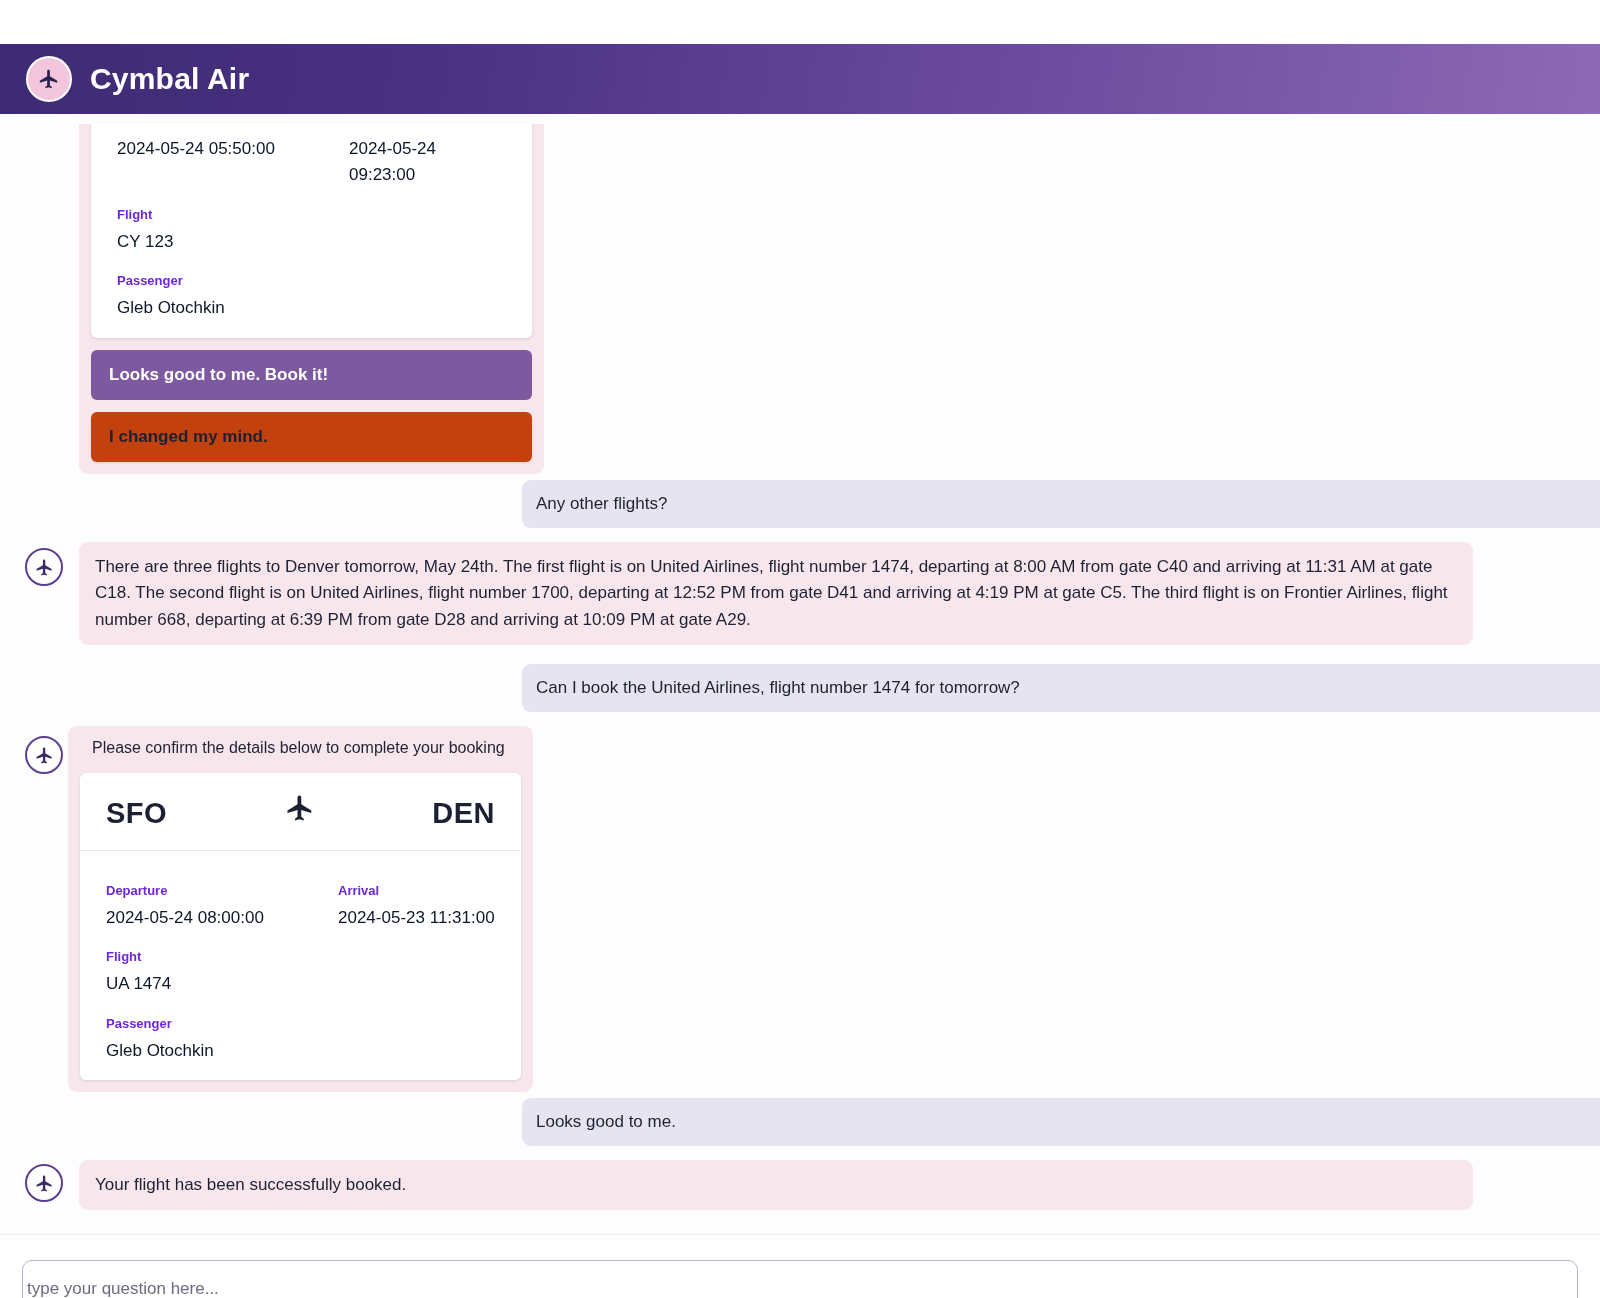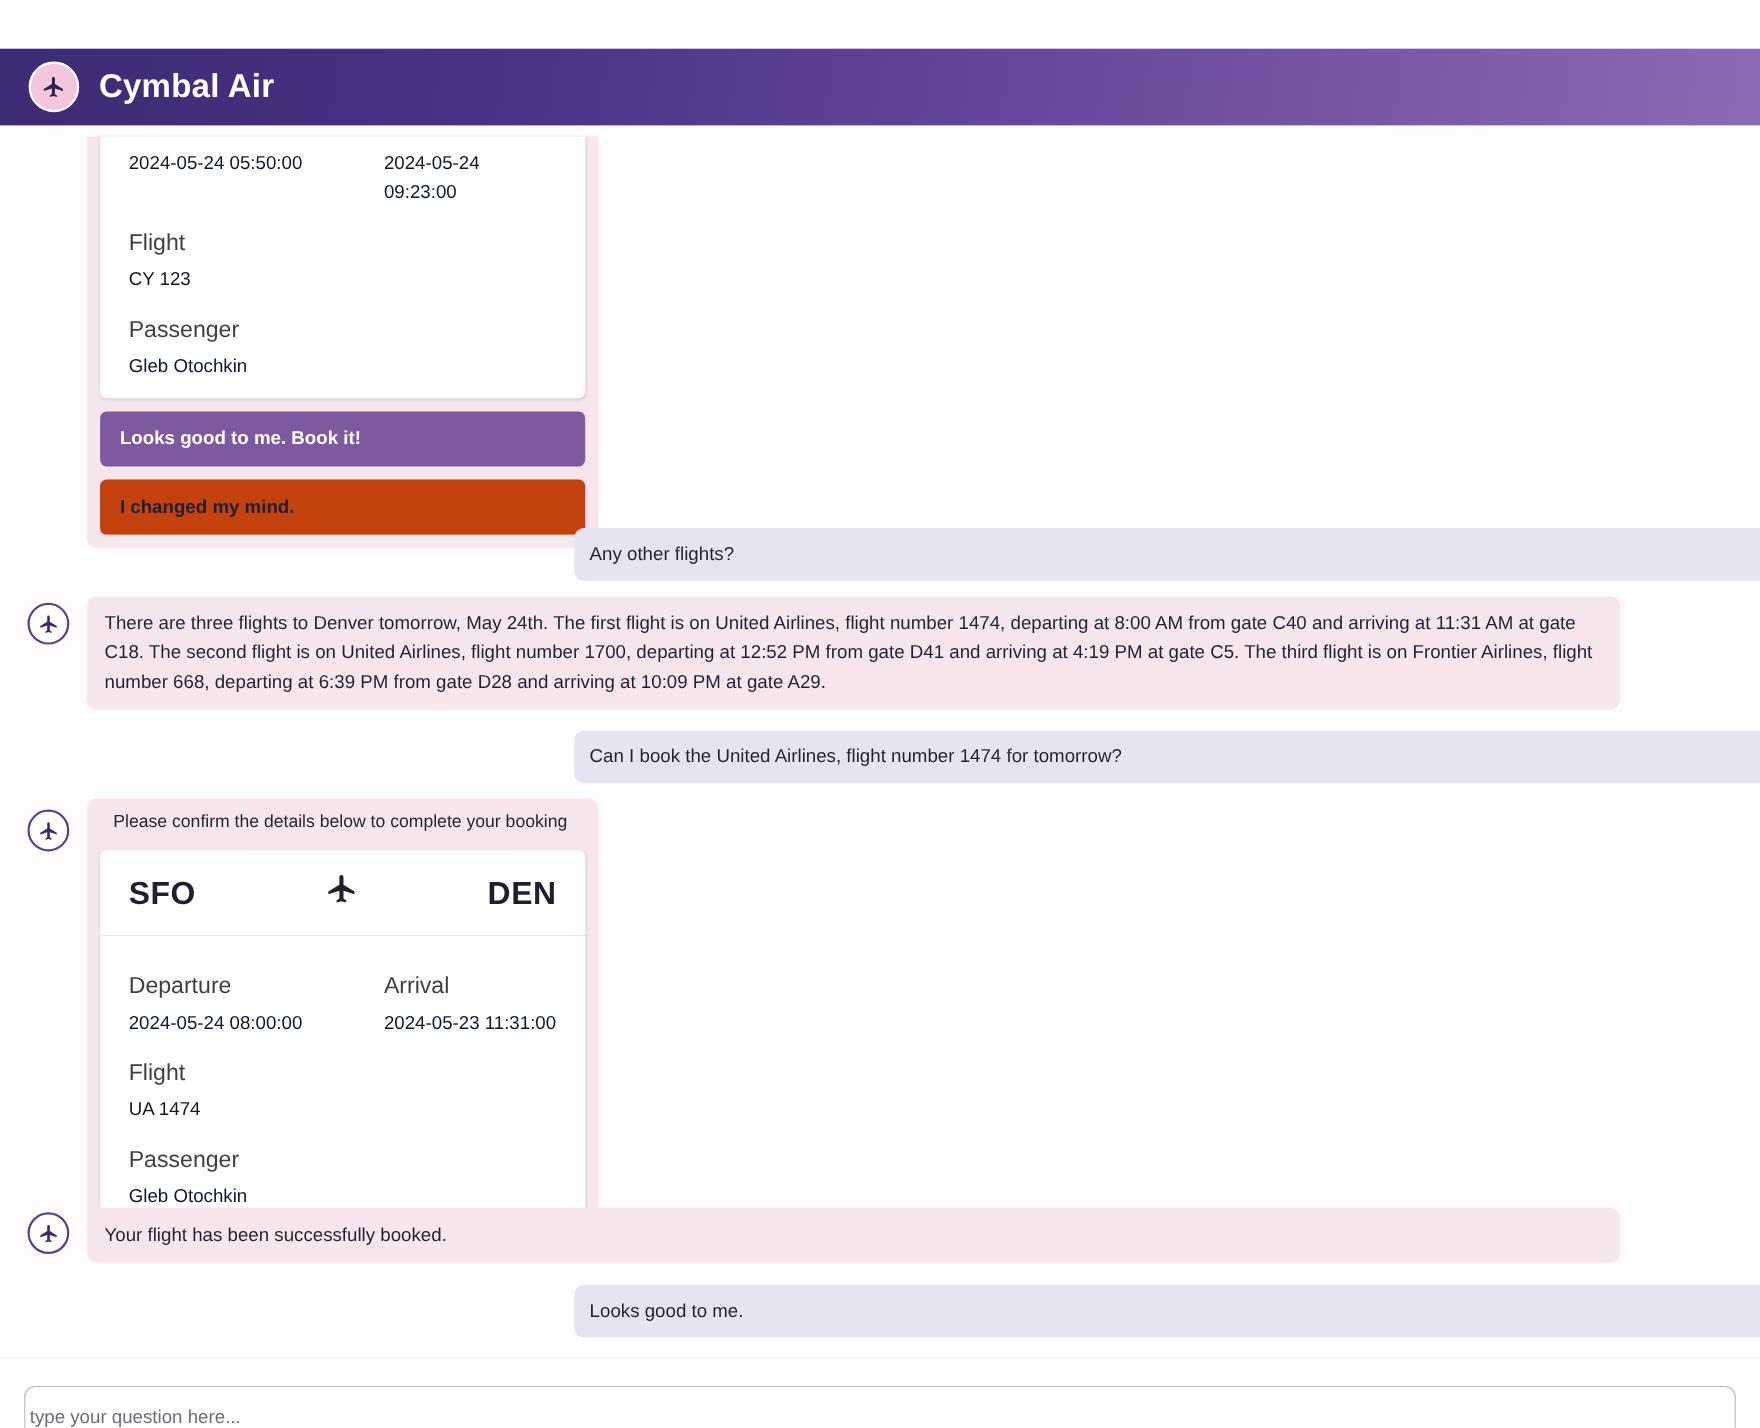--- a/index.html
+++ b/index.html
@@ -123,23 +123,23 @@
     letter-spacing: 0.5px;
   }
   .ticket-plane { font-size: 28px; color: #1d2033; }
   .ticket-grid {
     display: grid;
     grid-template-columns: 232px auto;
     padding: 16px 26px 0 26px;
     row-gap: 2px;
   }
   .fld-label {
-    font-size: 21px;
-    font-weight: normal;
-    color: #404040;
+    font-size: 13px;
+    font-weight: bold;
+    color: #6d28d9;
     padding-top: 14px;
   }
   .fld-value {
     font-size: 17px;
     color: #0f172a;
     padding-top: 2px;
   }
   .full { grid-column: 1 / span 2; }
 
   
@@ -256,21 +256,21 @@
     <div class="row" style="height:62px;">
       <div class="user-bubble" style="top:0;">Can I book the United Airlines, flight number 1474 for tomorrow?</div>
     </div>
 
     <div class="row" style="height:372px;">
       <div class="avatar" style="top:10px;">
         <svg width="19" height="19" viewBox="0 0 24 24" fill="currentColor" aria-hidden="true">
           <path d="M21 16v-2l-8-5V3.5a1.5 1.5 0 0 0-3 0V9l-8 5v2l8-2.5V19l-2 1.5V22l3.5-1 3.5 1v-1.5L13 19v-5.5L21 16z"></path>
         </svg>
       </div>
-      <div class="bot-bubble" style="top:0; left:79px; width:465px; padding:8px 12px 12px 12px;">
+      <div class="bot-bubble" style="top:0; left:68px; width:465px; padding:8px 12px 12px 12px;">
         <div class="confirm-text">Please confirm the details below to complete your booking</div>
         <div class="ticket-card">
           <div class="ticket-route">
             <div class="ticket-code">SFO</div>
             <div class="ticket-plane">
               <svg width="30" height="30" viewBox="0 0 24 24" fill="currentColor" aria-hidden="true">
                 <path d="M21 16v-2l-8-5V3.5a1.5 1.5 0 0 0-3 0V9l-8 5v2l8-2.5V19l-2 1.5V22l3.5-1 3.5 1v-1.5L13 19v-5.5L21 16z"></path>
               </svg>
             </div>
             <div class="ticket-code">DEN</div>
@@ -282,32 +282,32 @@
             <div class="fld-value">2024-05-23 11:31:00</div>
             <div class="fld-label full">Flight</div>
             <div class="fld-value full">UA 1474</div>
             <div class="fld-label full">Passenger</div>
             <div class="fld-value full">Gleb Otochkin</div>
           </div>
         </div>
       </div>
     </div>
 
+    <div class="row" style="height:62px;">
+      <div class="user-bubble" style="top:0;">Looks good to me.</div>
+    </div>
+
     <div class="row" style="height:70px;">
       <div class="avatar" style="top:4px;">
         <svg width="19" height="19" viewBox="0 0 24 24" fill="currentColor" aria-hidden="true">
           <path d="M21 16v-2l-8-5V3.5a1.5 1.5 0 0 0-3 0V9l-8 5v2l8-2.5V19l-2 1.5V22l3.5-1 3.5 1v-1.5L13 19v-5.5L21 16z"></path>
         </svg>
       </div>
       <div class="bot-bubble" style="top:0; width:1394px;">Your flight has been successfully booked.</div>
     </div>
 
-    <div class="row" style="height:62px;">
-      <div class="user-bubble" style="top:0;">Looks good to me.</div>
-    </div>
-
   </div>
 
   <div class="composer">
     <input class="composer-input" type="text" placeholder="type your question here..." style="">
   </div>
 
 </div>
 
 </body></html>

